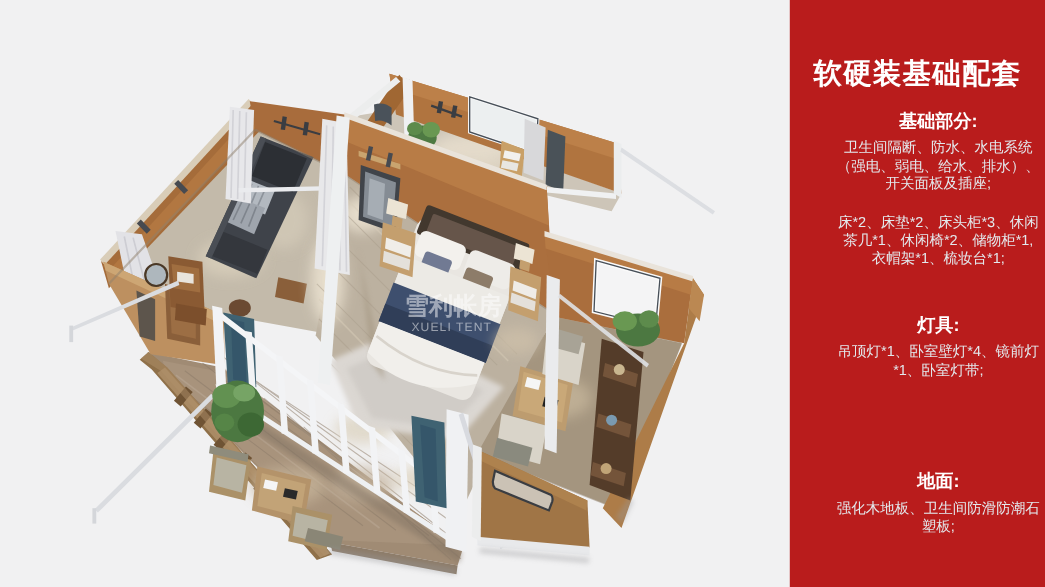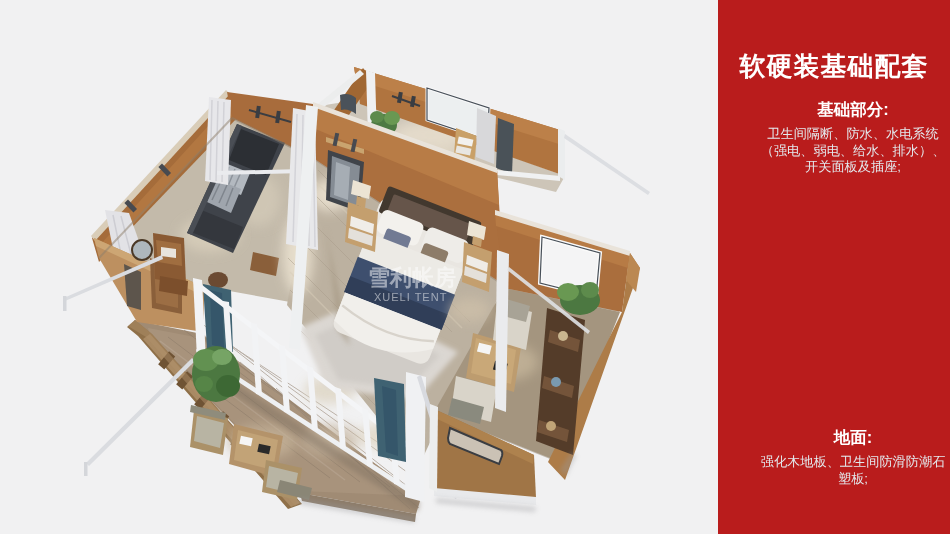--- a/index.html
+++ b/index.html
@@ -370,22 +370,27 @@
 <div id="side">
 
   <div class="title">软硬装基础配套</div>
 
   <div class="sec" style="top:99px">
     <h3>基础部分:</h3>
     <p>卫生间隔断、防水、水电系统<br>（强电、弱电、给水、排水）、<br>开关面板及插座;</p>
   </div>
 
   <div class="sec" style="top:194px">
+    <p>床*2、床垫*2、床头柜*3、休闲<br>茶几*1、休闲椅*2、储物柜*1,<br>衣帽架*1、梳妆台*1;</p>
   </div>
 
+  <div class="sec" style="top:285px">
+    <h3>灯具:</h3>
+    <p>吊顶灯*1、卧室壁灯*4、镜前灯<br>*1、卧室灯带;</p>
+  </div>
 
 
   <div class="sec" style="top:427px">
     <h3>地面:</h3>
     <p>强化木地板、卫生间防滑防潮石<br>塑板;</p>
   </div>
 </div>
 </div>
 
 </body></html>

